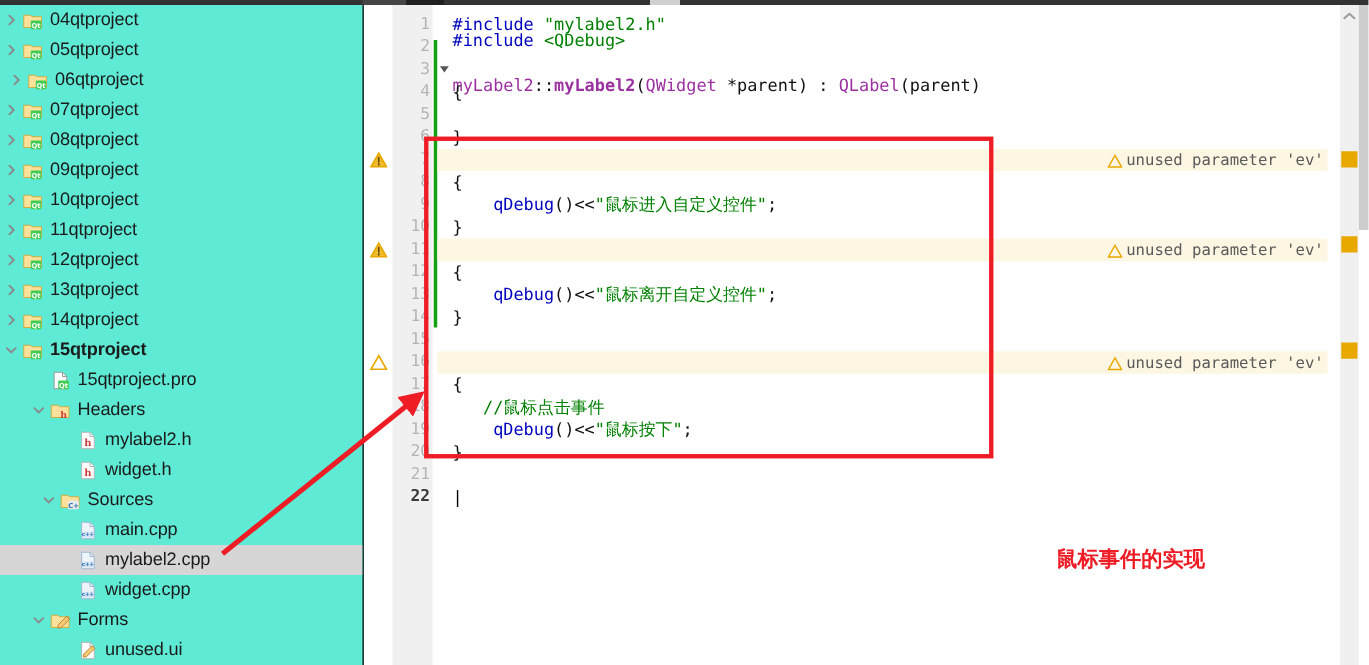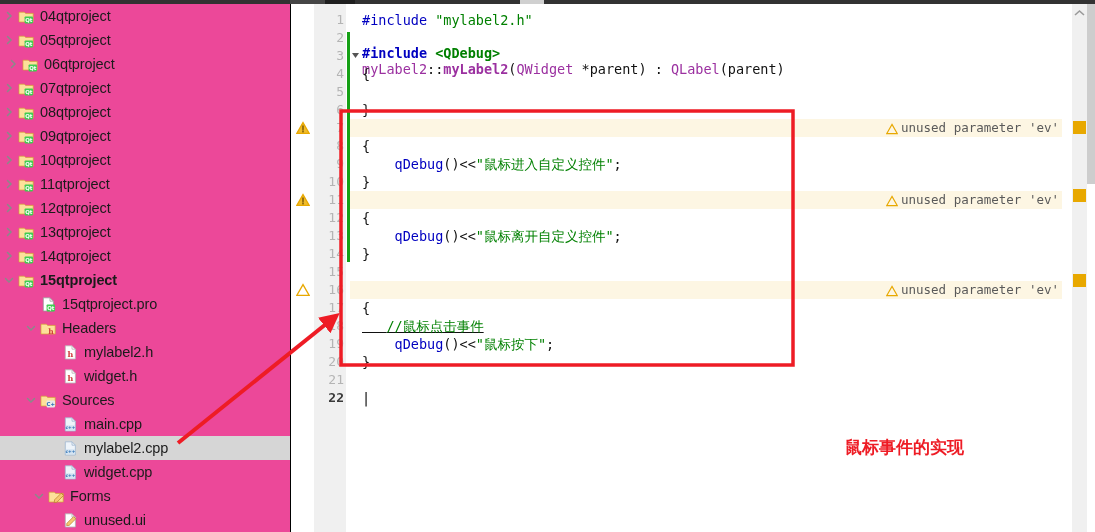--- a/index.html
+++ b/index.html
@@ -23,21 +23,21 @@
     width: 1095px; height: 4px;
     background: #323232;
   }
   .topstrip .seg { position: absolute; top: 0; height: 4px; background: #454545; }
   .topstrip .seg.active { background: #1f1f1f; }
 
   
   .sidebar {
     position: absolute; left: 0; top: 4px;
     width: 291px; height: 528px;
-    background: #ec4899;
+    background: #5eead4;
     overflow: hidden;
     border-right: 1px solid #000;
   }
   .tree-row {
     position: relative;
     display: flex; align-items: center;
     height: 24px;
     font-size: 14.5px;
     color: #1b1b1b;
     white-space: nowrap;
@@ -411,21 +411,21 @@
         <span class="chev"></span>
         <span class="tico">
           <svg width="17" height="17" viewBox="0 0 17 17">
             <path d="M3.3 1.8 L10 1.8 L13.4 5.2 L13.4 15 L3.3 15 Z" fill="#ffffff" stroke="#b5b5b5" stroke-width="0.8"></path>
             <path d="M10 1.8 L10 5.2 L13.4 5.2" fill="none" stroke="#b5b5b5" stroke-width="0.8"></path>
             <text x="8.3" y="12.6" font-size="8" text-anchor="middle" fill="#d03b3b" font-family="&quot;DejaVu Serif&quot;, serif" font-weight="bold">h</text>
           </svg>
         </span>
         <span class="tlabel">widget.h</span>
       </div>
-      <div class="tree-row" style="padding-left: 24px;">
+      <div class="tree-row" style="padding-left: 32px;">
         <span class="chev">
           <svg width="10" height="10" viewBox="0 0 10 10">
             <path d="M1.5 3.5 L5 7 L8.5 3.5" stroke="#8a8a8a" stroke-width="1.5" fill="none" stroke-linecap="round"></path>
           </svg>
         </span>
         <span class="tico">
           <svg width="17" height="17" viewBox="0 0 17 17">
             <path d="M1 4.2 L1 14 L15.2 14 L15.2 5.4 L7.6 5.4 L6.4 4.2 Z" fill="#fde09a" stroke="#d4a831" stroke-width="0.7"></path>
             <rect x="6.6" y="8.4" width="8.4" height="7" fill="#e8e8e8" rx="0.8"></rect>
             <text x="10.8" y="14.2" font-size="5.4" text-anchor="middle" fill="#2b6fb5" font-family="&quot;DejaVu Sans&quot;, sans-serif" font-weight="bold">C+</text>
@@ -462,21 +462,21 @@
         <span class="tico">
           <svg width="17" height="17" viewBox="0 0 17 17">
             <path d="M3.3 1.8 L10 1.8 L13.4 5.2 L13.4 15 L3.3 15 Z" fill="#eef4fa" stroke="#9fb8d0" stroke-width="0.8"></path>
             <path d="M10 1.8 L10 5.2 L13.4 5.2" fill="none" stroke="#9fb8d0" stroke-width="0.8"></path>
             <rect x="3.9" y="9.4" width="9" height="4.4" fill="#cfe0f0"></rect>
             <text x="8.4" y="13.2" font-size="4.4" text-anchor="middle" fill="#2b6fb5" font-family="&quot;DejaVu Sans&quot;, sans-serif" font-weight="bold">c++</text>
           </svg>
         </span>
         <span class="tlabel">widget.cpp</span>
       </div>
-      <div class="tree-row" style="padding-left: 32px;">
+      <div class="tree-row" style="padding-left: 24px;">
         <span class="chev">
           <svg width="10" height="10" viewBox="0 0 10 10">
             <path d="M1.5 3.5 L5 7 L8.5 3.5" stroke="#8a8a8a" stroke-width="1.5" fill="none" stroke-linecap="round"></path>
           </svg>
         </span>
         <span class="tico">
           <svg width="17" height="17" viewBox="0 0 17 17">
             <path d="M1 4.2 L1 14 L15.2 14 L15.2 5.4 L7.6 5.4 L6.4 4.2 Z" fill="#fde09a" stroke="#d4a831" stroke-width="0.7"></path>
             <path d="M6.2 14.6 L6.6 11.8 L13.3 5.1 L15.6 7.4 L8.9 14.2 Z" fill="#f7c873" stroke="#b87c2a" stroke-width="0.7"></path>
             <path d="M13.3 5.1 L15.6 7.4" stroke="#b87c2a" stroke-width="0.7"></path>
@@ -531,21 +531,21 @@
         <div class="ln" style="top: 295px;">17</div>
         <div class="ln" style="top: 313px;">18</div>
         <div class="ln" style="top: 331px;">19</div>
         <div class="ln" style="top: 349px;">20</div>
         <div class="ln" style="top: 367px;">21</div>
         <div class="ln cur" style="top: 385px;">22</div>
       </div>
     <div class="changebar" style="top:28px;height:230px"></div>
     <div class="codearea" id="codearea">
         <div class="code-line" style="top: 7px; left: 12px;"><span class="t-pre">#include </span><span class="t-str">"mylabel2.h"</span></div>
-        <div class="code-line" style="top: 40px; left: 12px; font-weight: bold;"><span class="t-pre">#include </span><span class="t-str">&lt;QDebug&gt;</span></div>
+        <div class="code-line" style="top: 20px; left: 12px;"><span class="t-pre">#include </span><span class="t-str">&lt;QDebug&gt;</span></div>
         <div class="fold" style="top: 43px;"><svg width="11" height="18" viewBox="0 0 11 18">
             <path d="M2 6 L9 6 L5.5 11 Z" fill="#555"></path>
           </svg></div>
         <div class="code-line" style="top: 56px; left: 12px;"><span class="t-cls">myLabel2</span><span class="t-plain">::</span><span class="t-clsb">myLabel2</span><span class="t-plain">(</span><span class="t-cls">QWidget</span><span class="t-plain"> *parent) : </span><span class="t-cls">QLabel</span><span class="t-plain">(parent)</span></div>
         <div class="code-line" style="top: 61px; left: 12px;"><span class="t-plain">{</span></div>
         <div class="code-line" style="top: 79px; left: 12px;"><span class="t-plain"></span></div>
         <div class="code-line" style="top: 97px; left: 12px;"><span class="t-plain">}</span></div>
         <div class="fold" style="top: 115px;"><svg width="11" height="18" viewBox="0 0 11 18">
             <path d="M2 6 L9 6 L5.5 11 Z" fill="#555"></path>
           </svg></div>
@@ -559,21 +559,21 @@
         <div class="code-line" style="top: 187px; left: 12px;"><span class="t-kw">void </span><span class="t-cls">myLabel2</span><span class="t-plain">::</span><span class="t-fn">leaveEvent</span><span class="t-plain">(</span><span class="t-cls">QEvent</span><span class="t-plain"> *</span><span class="t-plain t-ul">ev</span><span class="t-plain">)</span></div>
         <div class="code-line" style="top: 205px; left: 12px;"><span class="t-plain">{</span></div>
         <div class="code-line" style="top: 223px; left: 12px;"><span class="t-plain">    </span><span class="t-fnc">qDebug</span><span class="t-plain">()&lt;&lt;</span><span class="t-str">"鼠标离开自定义控件"</span><span class="t-plain">;</span></div>
         <div class="code-line" style="top: 241px; left: 12px;"><span class="t-plain">}</span></div>
         <div class="code-line" style="top: 259px; left: 12px;"><span class="t-plain"></span></div>
         <div class="fold" style="top: 277px;"><svg width="11" height="18" viewBox="0 0 11 18">
             <path d="M2 6 L9 6 L5.5 11 Z" fill="#555"></path>
           </svg></div>
         <div class="code-line" style="top: 277px; left: 12px;"><span class="t-kw">void </span><span class="t-cls">myLabel2</span><span class="t-plain">::</span><span class="t-fn">mousePressEvent</span><span class="t-plain">(</span><span class="t-cls">QMouseEvent</span><span class="t-plain"> *</span><span class="t-plain t-ul">ev</span><span class="t-plain">)</span></div>
         <div class="code-line" style="top: 295px; left: 12px;"><span class="t-plain">{</span></div>
-        <div class="code-line" style="top: 313px; left: 12px; text-decoration: underline;"><span class="t-plain">   </span><span class="t-cmt">//鼠标点击事件</span></div>
+        <div class="code-line" style="top: 313px; left: 12px;"><span class="t-plain">   </span><span class="t-cmt">//鼠标点击事件</span></div>
         <div class="code-line" style="top: 331px; left: 12px;"><span class="t-plain">    </span><span class="t-fnc">qDebug</span><span class="t-plain">()&lt;&lt;</span><span class="t-str">"鼠标按下"</span><span class="t-plain">;</span></div>
         <div class="code-line" style="top: 349px; left: 12px;"><span class="t-plain">}</span></div>
         <div class="code-line" style="top: 367px; left: 12px;"><span class="t-plain"></span></div>
         <div class="code-line" style="top: 385px; left: 12px;"><span class="t-plain"></span><span style="color: rgb(0, 0, 0);">|</span></div>
       </div>
 
     <div class="scrollbar">
       <div class="sb-up">
         <svg width="11" height="8" viewBox="0 0 11 8">
             <path d="M1 6 L5.5 2 L10 6" stroke="#9a9a9a" stroke-width="1.6" fill="none"></path>

